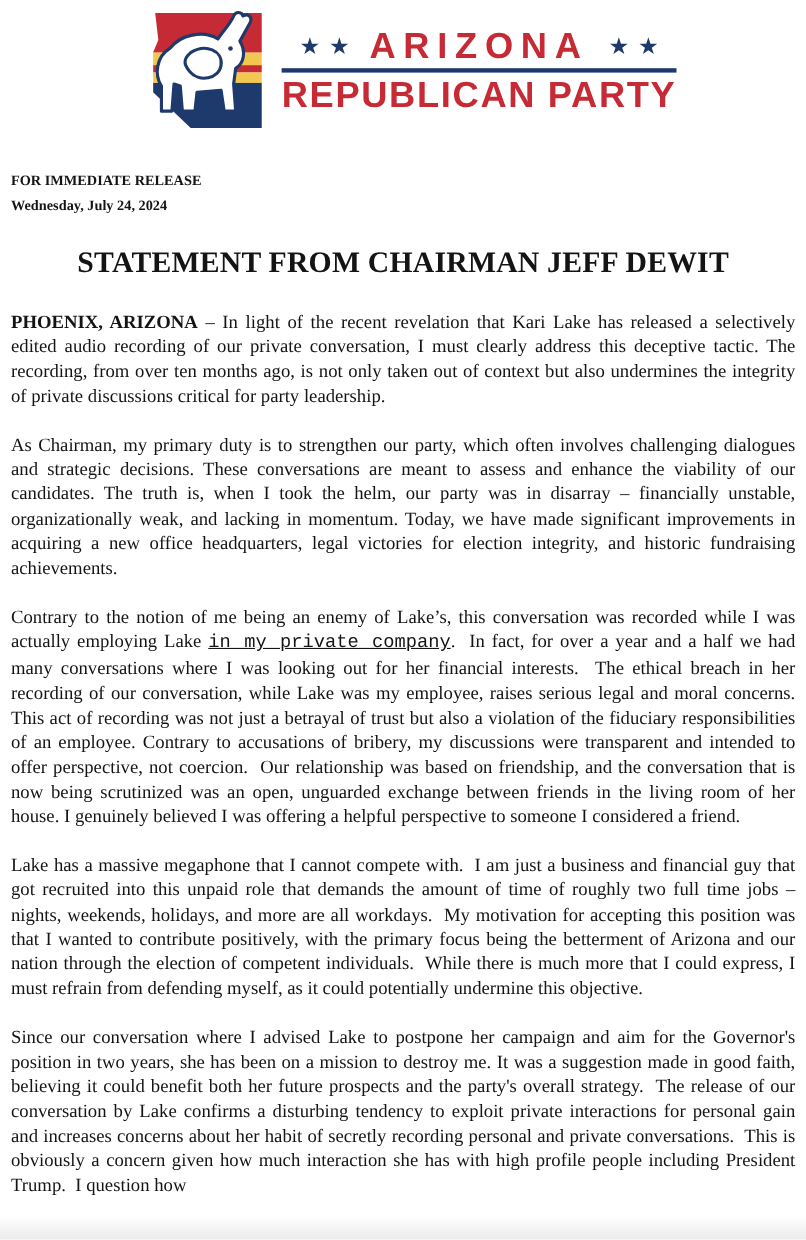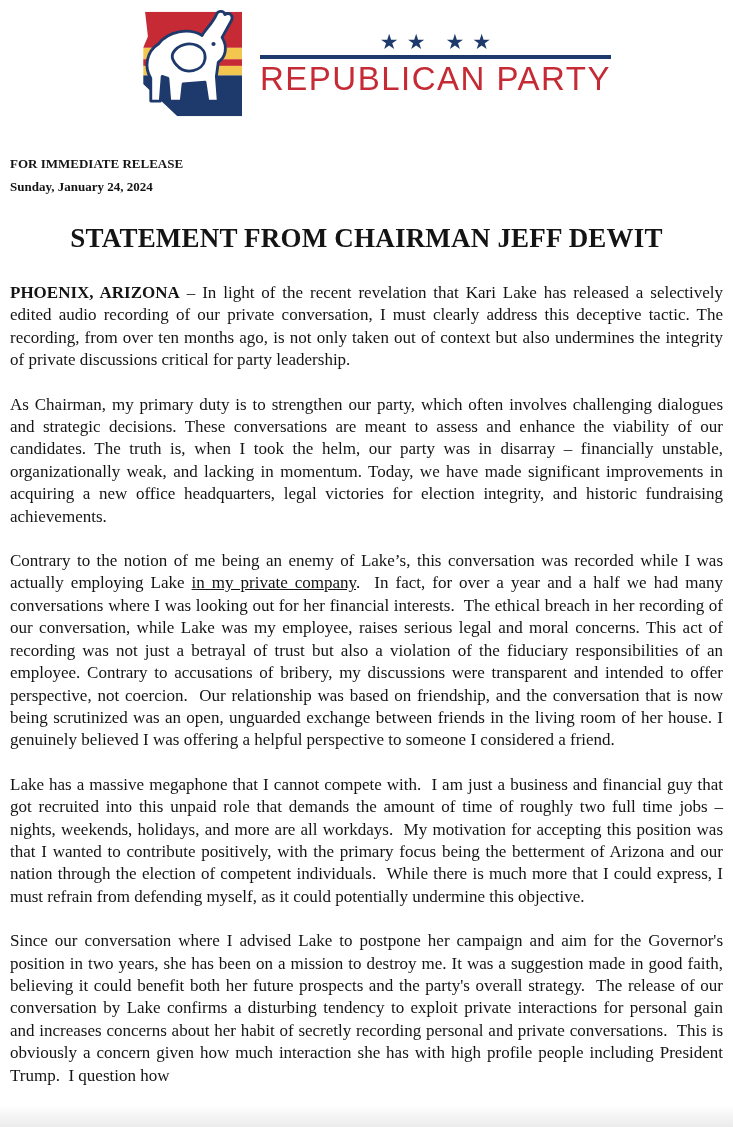--- a/index.html
+++ b/index.html
@@ -26,39 +26,39 @@
   .star.inner-gap-l{margin-right:6px;}
   .star.inner-gap-r{margin-left:6px;}
   .wm-arizona{
     color:#c62a35;font-family:"Liberation Sans", sans-serif;
     font-weight:bold;font-size:33px;letter-spacing:7px;
     margin:0 4px;line-height:1.05;
   }
   .wm-divider{height:4px;background:#1e3a6d;width:100%;margin:2px 0 3px;}
   .wm-row2{
     color:#c62a35;font-family:"Liberation Sans", sans-serif;
-    font-weight:normal;font-size:33px;letter-spacing:1.5px;line-height:1.05;
+    font-weight:bold;font-size:33px;letter-spacing:1.5px;line-height:1.05;
     white-space:nowrap;
   }
   
   .release-info{margin:30px 10px 0;font-weight:bold;font-size:13px;line-height:23px;}
   
   .headline{
     text-align:center;font-size:27px;font-weight:bold;
     margin:25px 10px 0;letter-spacing:0.2px;
   }
   
   .statement{
     margin:8px 10px;font-size:17px;line-height:22.4px;
     text-align:justify;
   }
   .statement p{margin:22px 0 0;white-space:pre-wrap;}
   .statement p.first{margin-top:28px;}
   .b{font-weight:bold;}
-  .u{text-decoration:underline;}
+  .u{text-decoration:underline;font-family:Liberation Mono, monospace;}
   
   .bottom-shade{
     position:absolute;left:0;right:0;bottom:0;height:22px;
     background:linear-gradient(#ffffff, #ebebeb);
   }
 </style>
 </head>
 <body>
 
 <div class="page">
@@ -80,31 +80,32 @@
         </g>
         <path d="M30 100 L30 76 C23 65 25 48 38 40 C48 27 70 22 84 31 C88 24 95 18 99 9 C101 4 107 5 108 9 C113 6 117 10 115 15 L105 33 C111 43 109 54 101 59 L99 74 L101 100 L90 100 L87 80 L64 82 L62 100 L50 100 L48 76 L42 74 L40 100 Z" fill="#ffffff" stroke="#1e3a6d" stroke-width="3" stroke-linejoin="round"></path>
         <path d="M58 44 C72 35 89 42 87 56 C85 69 66 73 57 62 C50 54 52 49 58 44 Z" fill="#ffffff" stroke="#1e3a6d" stroke-width="3" stroke-linejoin="round"></path>
         <circle cx="96" cy="40" r="2.2" fill="#1e3a6d"></circle>
       </svg>
     </div>
     <div class="wordmark">
       <div class="wm-row1">
         <span class="star">★</span>
         <span class="star inner-gap-l">★</span>
+        <span class="wm-arizona">ARIZONA</span>
         <span class="star inner-gap-r">★</span>
         <span class="star">★</span>
       </div>
       <div class="wm-divider"></div>
       <div class="wm-row2">REPUBLICAN PARTY</div>
     </div>
   </header>
 
   <section class="release-info">
     <div class="release-label">FOR IMMEDIATE RELEASE</div>
-    <div class="release-date">Sunday, January 24, 2024</div>
+    <div class="release-date">Wednesday, July 24, 2024</div>
   </section>
 
   <h1 class="headline">STATEMENT FROM CHAIRMAN JEFF DEWIT</h1>
 
   <main class="statement">
     <p class="first"><span class="b">PHOENIX, ARIZONA</span><span> – In light of the recent revelation that Kari Lake has released a selectively edited audio recording of our private conversation, I must clearly address this deceptive tactic. The recording, from over ten months ago, is not only taken out of context but also undermines the integrity of private discussions critical for party leadership.</span></p>
 
     <p><span>As Chairman, my primary duty is to strengthen our party, which often involves challenging dialogues and strategic decisions. These conversations are meant to assess and enhance the viability of our candidates. The truth is, when I took the helm, our party was in disarray – financially unstable, organizationally weak, and lacking in momentum. Today, we have made significant improvements in acquiring a new office headquarters, legal victories for election integrity, and historic fundraising achievements.</span></p>
 
     <p><span>Contrary to the notion of me being an enemy of Lake’s, this conversation was recorded while I was actually employing Lake </span><span class="u">in my private company</span><span>.  In fact, for over a year and a half we had many conversations where I was looking out for her financial interests.  The ethical breach in her recording of our conversation, while Lake was my employee, raises serious legal and moral concerns. This act of recording was not just a betrayal of trust but also a violation of the fiduciary responsibilities of an employee. Contrary to accusations of bribery, my discussions were transparent and intended to offer perspective, not coercion.  Our relationship was based on friendship, and the conversation that is now being scrutinized was an open, unguarded exchange between friends in the living room of her house. I genuinely believed I was offering a helpful perspective to someone I considered a friend.</span></p>

